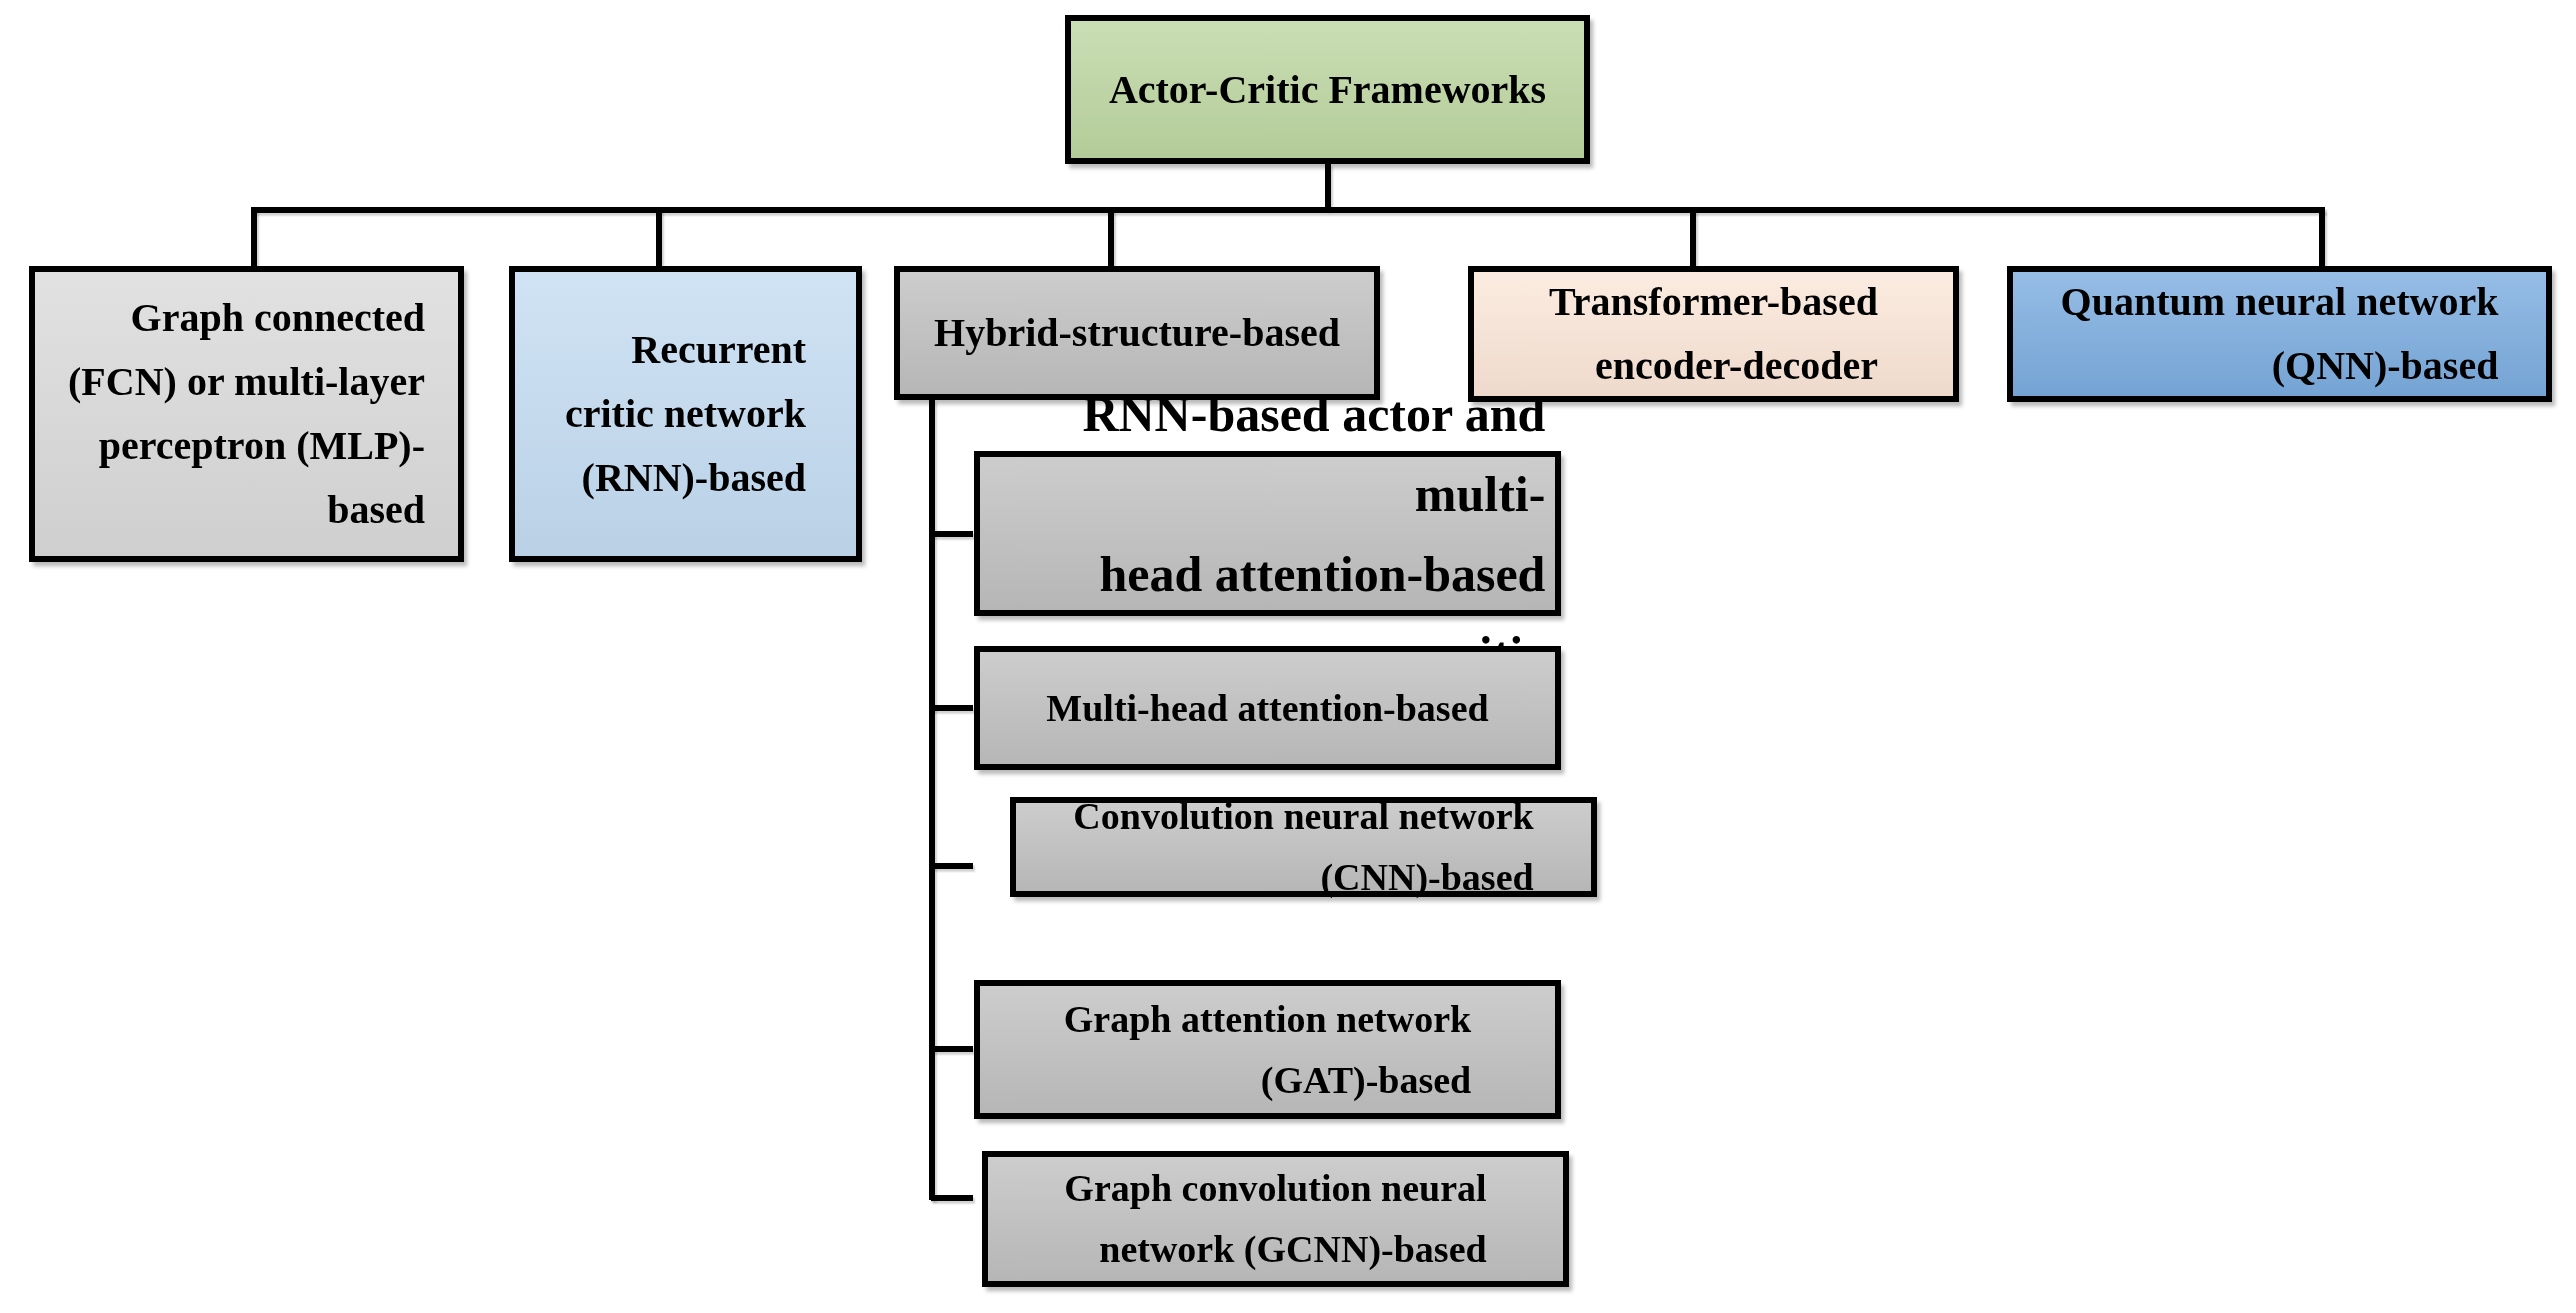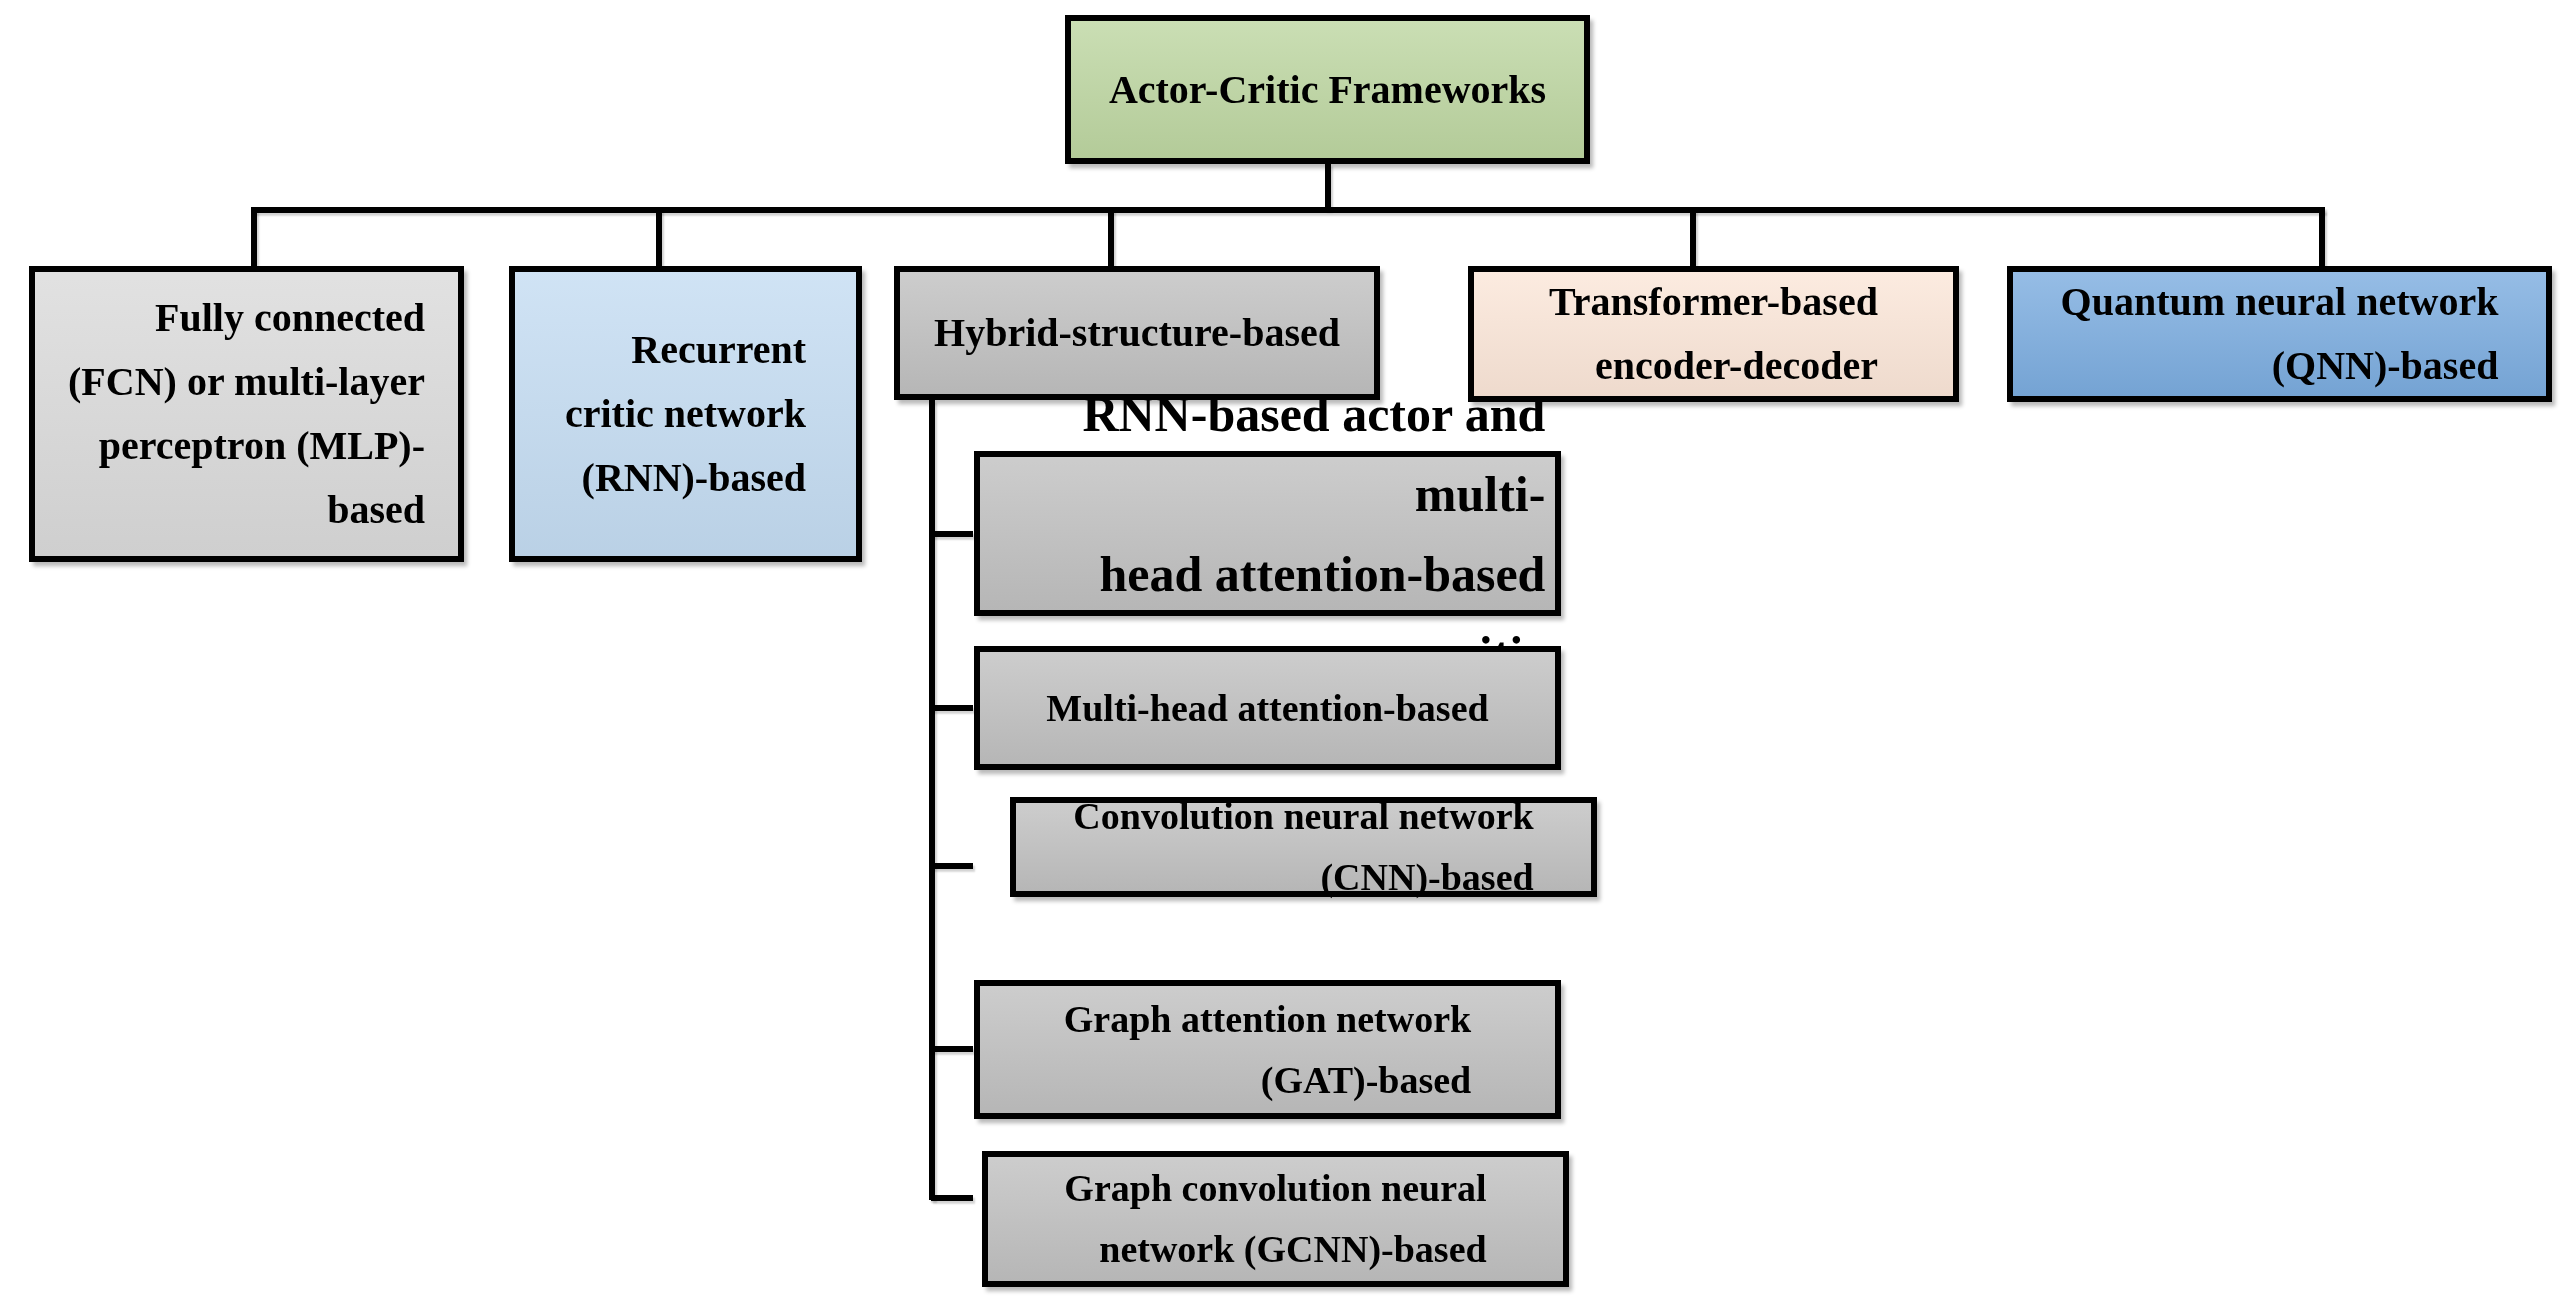--- a/index.html
+++ b/index.html
@@ -81,21 +81,21 @@
   <div class="connector stub-2"></div>
   <div class="connector stub-3"></div>
   <div class="connector stub-4"></div>
   <div class="connector stub-5"></div>
 
   <div class="node root-node" style="background-color: rgb(189, 214, 161);">
     <span class="lbl">Actor-Critic Frameworks</span>
   </div>
 
   <div class="node child-1" style="background-color: rgb(218, 218, 218);">
-    <span class="lbl">Fully connected
+    <span class="lbl">Graph connected
 (FCN) or multi-layer
 perceptron (MLP)-
 based</span>
   </div>
 
   <div class="node child-2" style="background-color: rgb(196, 220, 242);">
     <span class="lbl">Recurrent
 critic network
 (RNN)-based</span>
   </div>

